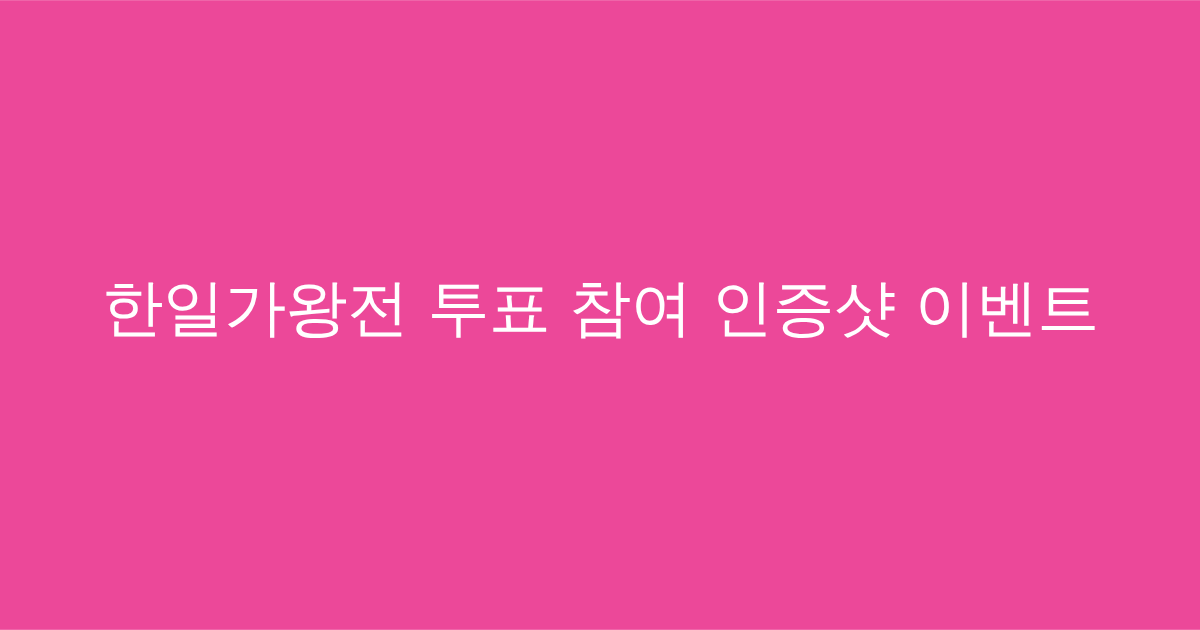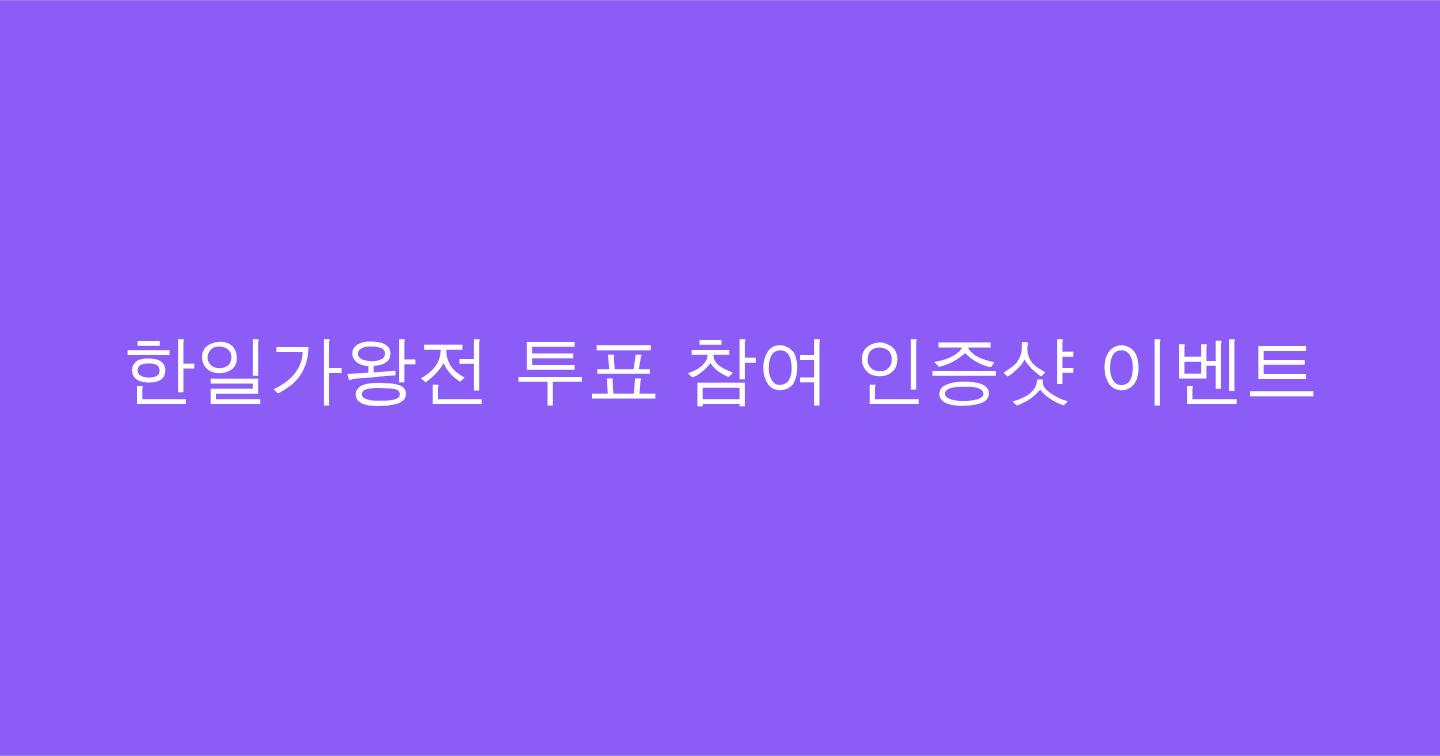--- a/index.html
+++ b/index.html
@@ -15,21 +15,21 @@
     background: #ffffff;
     font-family: "Liberation Sans", "DejaVu Sans", sans-serif;
   }
 
   
   .og-card {
     position: relative;
     box-sizing: border-box;
     width: 1200px;
     height: 630px;
-    background-color: #8b5cf6;
+    background-color: #ec4899;
     display: flex;
     align-items: center;
     justify-content: center;
     overflow: hidden;
   }
 
   
   .edge-seam {
     position: absolute;
     left: 0;

